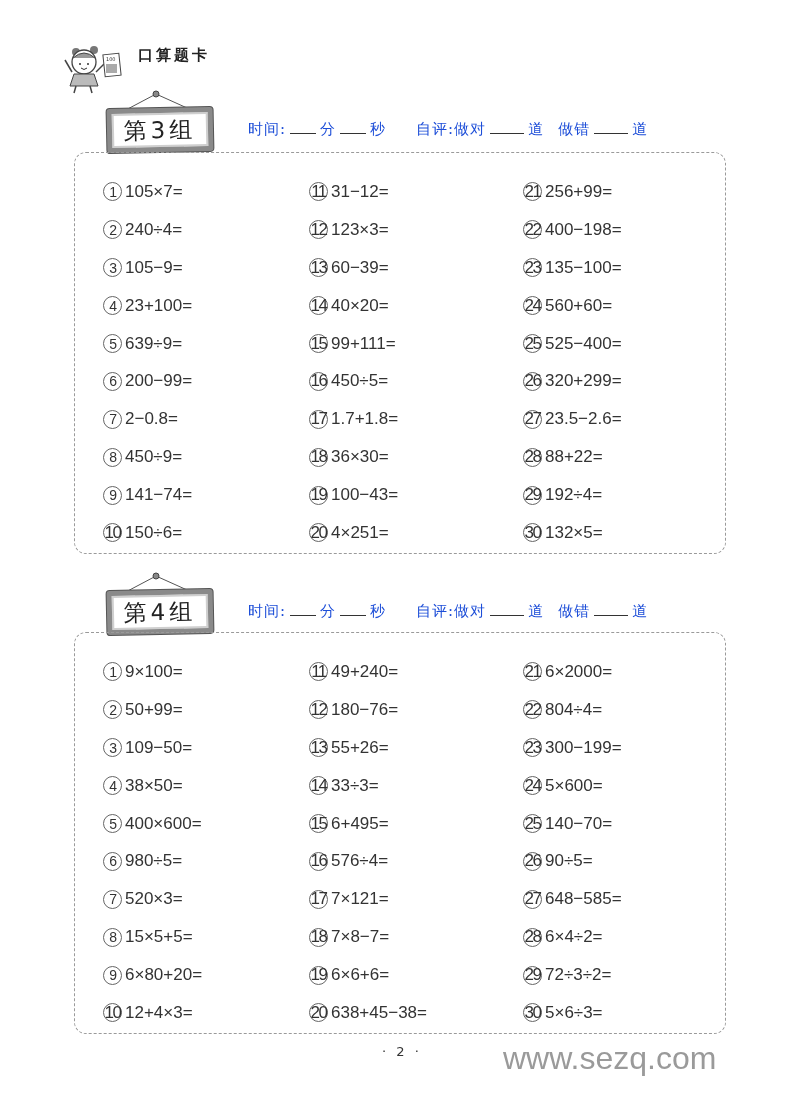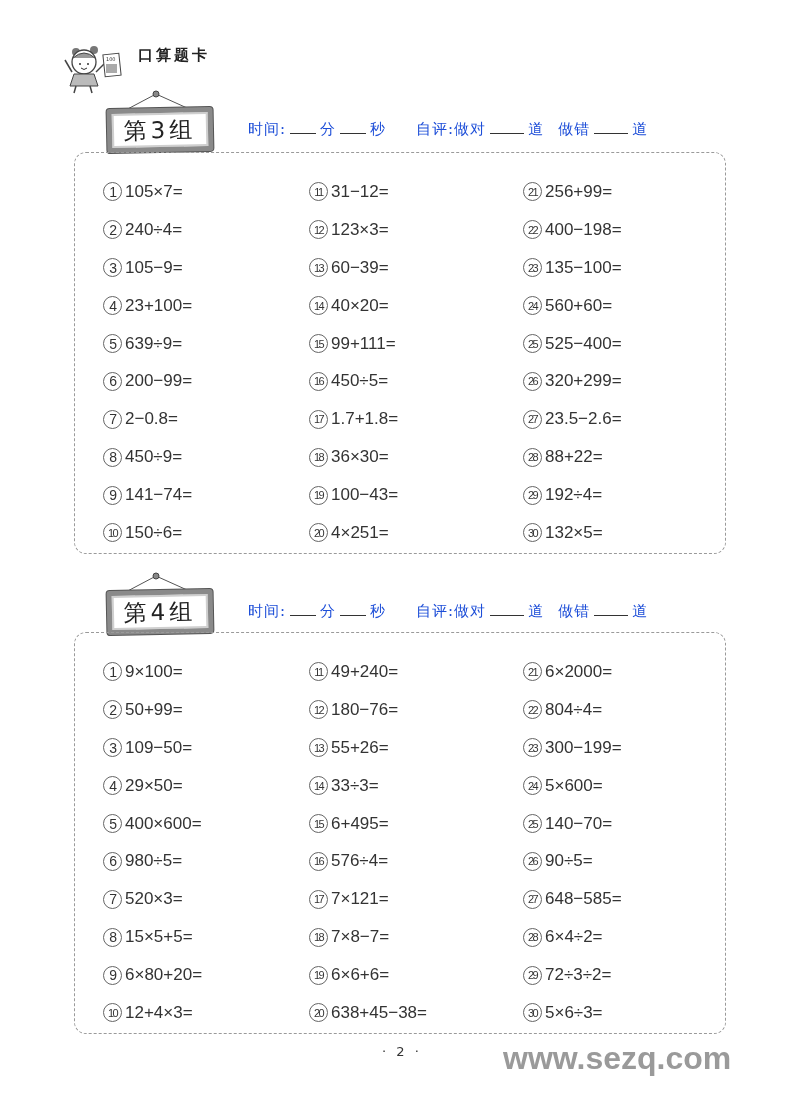--- a/index.html
+++ b/index.html
@@ -25,24 +25,24 @@
   .b-long { width: 34px; }
   .gap { display: inline-block; width: 30px; }
   .gap2 { display: inline-block; width: 14px; }
 
   .panel { position: absolute; left: 0; width: 652px; border: 1.2px dashed #9a9a9a; border-radius: 12px; }
   .grid { position: absolute; left: 28px; top: 20px; width: 620px; display: grid;
     grid-template-columns: 206px 214px 200px; grid-template-rows: repeat(10, 37.9px); grid-auto-flow: column; }
   .item { display: flex; align-items: center; font-size: 17px; color: #333; font-family: "Liberation Sans", "DejaVu Sans", sans-serif; }
   .num { display: inline-flex; align-items: center; justify-content: center; width: 19px; height: 19px;
     border: 1px solid #666; border-radius: 50%; font-size: 14px; margin-right: 3px; letter-spacing: -1.5px; flex-shrink: 0; }
-  .num.two { font-size: 11px; }
+  .num.two { font-size: 17px; }
 
   .page-num { position: absolute; left: 382px; top: 1044px; font-size: 13px; color: #333; letter-spacing: 3px; }
-  .watermark { position: absolute; left: 503px; top: 1040px; font-size: 32px; color: #9a9a9a; font-family: "Liberation Sans", sans-serif; font-weight: bold; }
+  .watermark { position: absolute; left: 503px; top: 1040px; font-size: 32px; color: #9a9a9a; font-family: "Liberation Sans", sans-serif; }
 </style>
 </head>
 <body>
 
 <div class="header">
   <svg class="mascot" viewBox="0 0 72 60">
     <circle cx="14" cy="16" r="4" fill="#777"></circle>
     <circle cx="32" cy="14" r="4" fill="#777"></circle>
     <circle cx="22" cy="26" r="12" fill="#fff" stroke="#444" stroke-width="1.3"></circle>
     <path d="M11 22 Q22 12 33 22" fill="#999" stroke="#444" stroke-width="1"></path>
@@ -217,21 +217,21 @@
       <div class="item">
           <span class="num">2</span>
           <span>50+99=</span>
         </div>
       <div class="item">
           <span class="num">3</span>
           <span>109−50=</span>
         </div>
       <div class="item">
           <span class="num">4</span>
-          <span>29×50=</span>
+          <span>38×50=</span>
         </div>
       <div class="item">
           <span class="num">5</span>
           <span>400×600=</span>
         </div>
       <div class="item">
           <span class="num">6</span>
           <span>980÷5=</span>
         </div>
       <div class="item">

